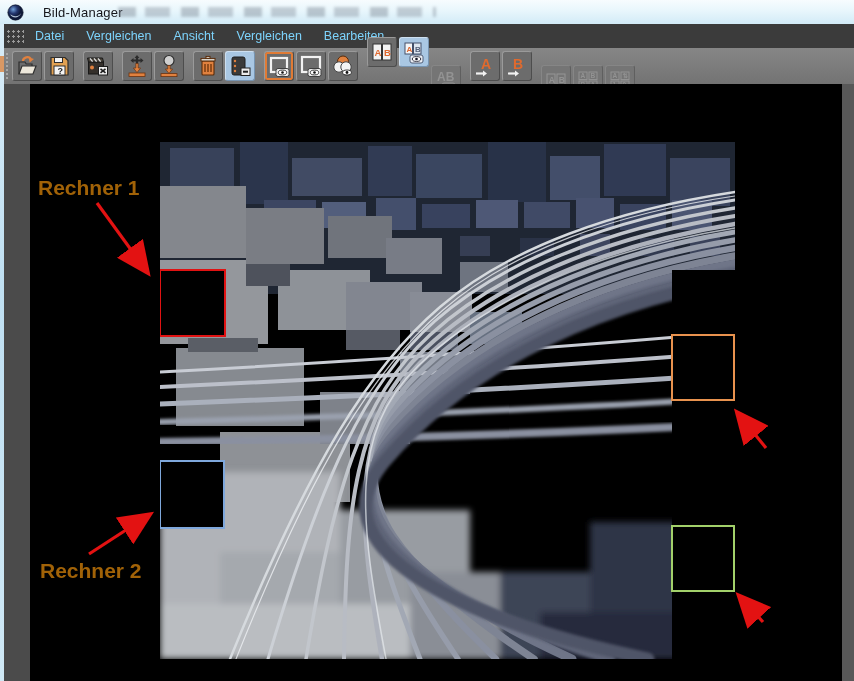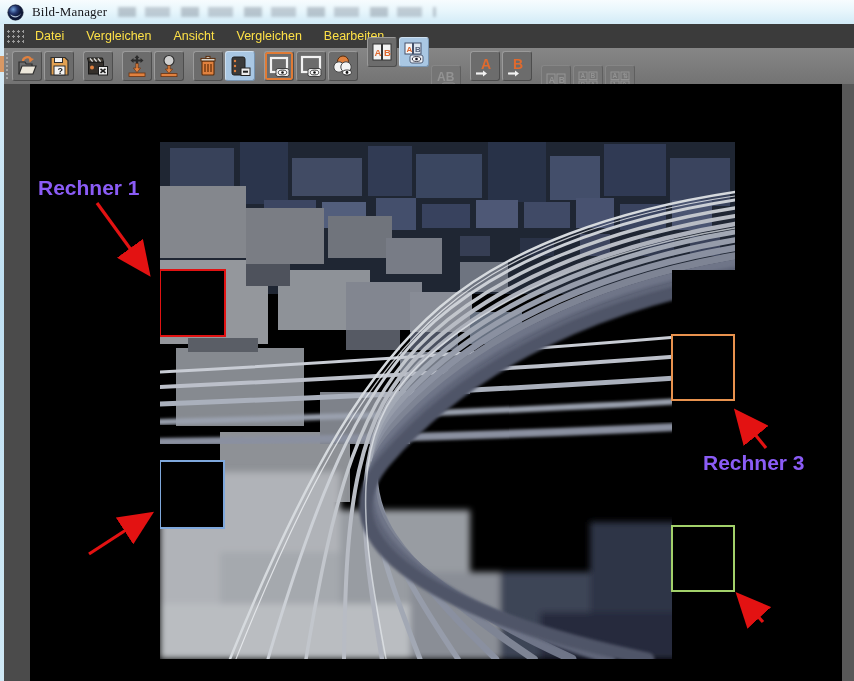--- a/index.html
+++ b/index.html
@@ -4,31 +4,31 @@
 <style>
   html,body{margin:0;padding:0;background:#000;}
   body{width:854px;height:681px;overflow:hidden;font-family:"Liberation Sans",sans-serif;position:relative;}
   .window{position:absolute;inset:0;}
 
   
   .titlebar{position:absolute;left:0;top:0;width:854px;height:24px;
     background:linear-gradient(180deg,#f7fcfe 0%,#e8f6fc 45%,#d2ebf7 100%);
     display:flex;align-items:center;}
   .app-icon{width:17px;height:17px;margin-left:7px;display:inline-block;}
-  .win-title{font-size:13px;color:#15151a;margin-left:8px;letter-spacing:.2px;font-family:Liberation Serif, serif;}
+  .win-title{font-size:13px;color:#15151a;margin-left:19px;letter-spacing:.2px;}
   .ghost{position:absolute;left:118px;top:7px;width:318px;height:10px;opacity:.38;filter:blur(1.6px);
     background:repeating-linear-gradient(90deg,#6b7684 0 18px,transparent 18px 27px,#7d8896 27px 52px,transparent 52px 63px);}
 
   
   .menubar{position:absolute;left:0;top:24px;width:854px;height:24px;background:#3b3b3b;
     display:flex;align-items:center;}
   .menu-grip{width:18px;height:15px;margin-left:6px;
     background-image:radial-gradient(circle,#9b9b9b 1px,transparent 1.4px);
     background-size:5px 5px;}
-  .menu-item{color:#fde047;font-size:12.5px;padding:4px 11px;cursor:default;}
+  .menu-item{color:#7dd3fc;font-size:12.5px;padding:4px 11px;cursor:default;}
 
   
   .toolbar{position:absolute;left:0;top:48px;width:854px;height:36px;
     background:linear-gradient(180deg,#868686,#737373);display:flex;align-items:center;}
   .tool-grip{width:8px;height:28px;margin:0 3px 0 1px;
     background-image:radial-gradient(circle,#a5a5a5 1px,transparent 1.4px);background-size:4px 4px;}
   .tgroup{display:flex;margin-right:7px;}
   .btn{width:28px;height:28px;border:1px solid;border-color:#9a9a9a #4d4d4d #4d4d4d #9a9a9a;
     border-radius:3px;background:#6c6c6c;margin-right:2px;display:flex;align-items:center;justify-content:center;}
   .btn svg{width:24px;height:24px;}
@@ -39,21 +39,21 @@
   
   .viewport{position:absolute;left:0;top:84px;width:854px;height:597px;background:#000;}
   .frame-left{position:absolute;left:4px;top:0;width:26px;height:597px;background:#4b4b4b;}
   .frame-right{position:absolute;left:842px;top:0;width:12px;height:597px;background:#585858;}
   .edge-blue{position:absolute;left:0;top:24px;width:4px;height:657px;
     background:linear-gradient(180deg,#d9edf8,#bfdff1 40%,#cfe8f5);z-index:5;}
   .edge-smudge{position:absolute;left:0;top:32px;width:4px;height:16px;background:#d9894a;opacity:.85;}
 
   .render-image{position:absolute;left:160px;top:58px;width:575px;height:517px;}
 
-  .annot-label{position:absolute;color:#8b5cf6;font-weight:bold;font-size:21px;white-space:nowrap;
+  .annot-label{position:absolute;color:#a16207;font-weight:bold;font-size:21px;white-space:nowrap;
     font-family:"Liberation Sans",sans-serif;}
   .arrows{position:absolute;left:0;top:0;pointer-events:none;}
 </style>
 </head>
 <body>
 
 <div class="window">
 
   <div class="titlebar">
     <div class="ghost"></div>
@@ -372,21 +372,21 @@
 
         <rect x="512" y="128" width="63" height="389" fill="#000"></rect>
         <rect x="0" y="128" width="65" height="66" fill="#000000" stroke-width="2" style="stroke: rgb(224, 18, 18);"></rect>
         <rect x="0" y="319" width="64" height="67" fill="#000000" stroke-width="2" style="stroke: rgb(127, 168, 220);"></rect>
         <rect x="512" y="193" width="62" height="65" fill="#000000" stroke-width="2" style="stroke: rgb(232, 146, 78);"></rect>
         <rect x="512" y="384" width="62" height="65" fill="#000000" stroke-width="2" style="stroke: rgb(162, 208, 106);"></rect>
       </svg>
     </div>
 
     <div class="annot-label" style="left:38px;top:92px;">Rechner 1</div>
-    <div class="annot-label" style="left:703px;top:367px;">Rechner 3</div>
+    <div class="annot-label" style="left:40px;top:475px;">Rechner 2</div>
 
     <svg class="arrows" width="854" height="597">
       <defs>
         <marker id="ah" markerWidth="11" markerHeight="10" refX="8" refY="5" orient="auto">
           <path d="M0 0 L11 5 L0 10 Z" style="fill: rgb(227, 18, 18);"></path>
         </marker>
       </defs>
       <line x1="97" y1="119" x2="145" y2="185" stroke-width="3.2" marker-end="url(#ah)" style="stroke: rgb(227, 18, 18);"></line>
       <line x1="89" y1="470" x2="146" y2="433" stroke-width="3.2" marker-end="url(#ah)" style="stroke: rgb(227, 18, 18);"></line>
       <line x1="766" y1="364" x2="740" y2="332" stroke-width="3.2" marker-end="url(#ah)" style="stroke: rgb(227, 18, 18);"></line>

